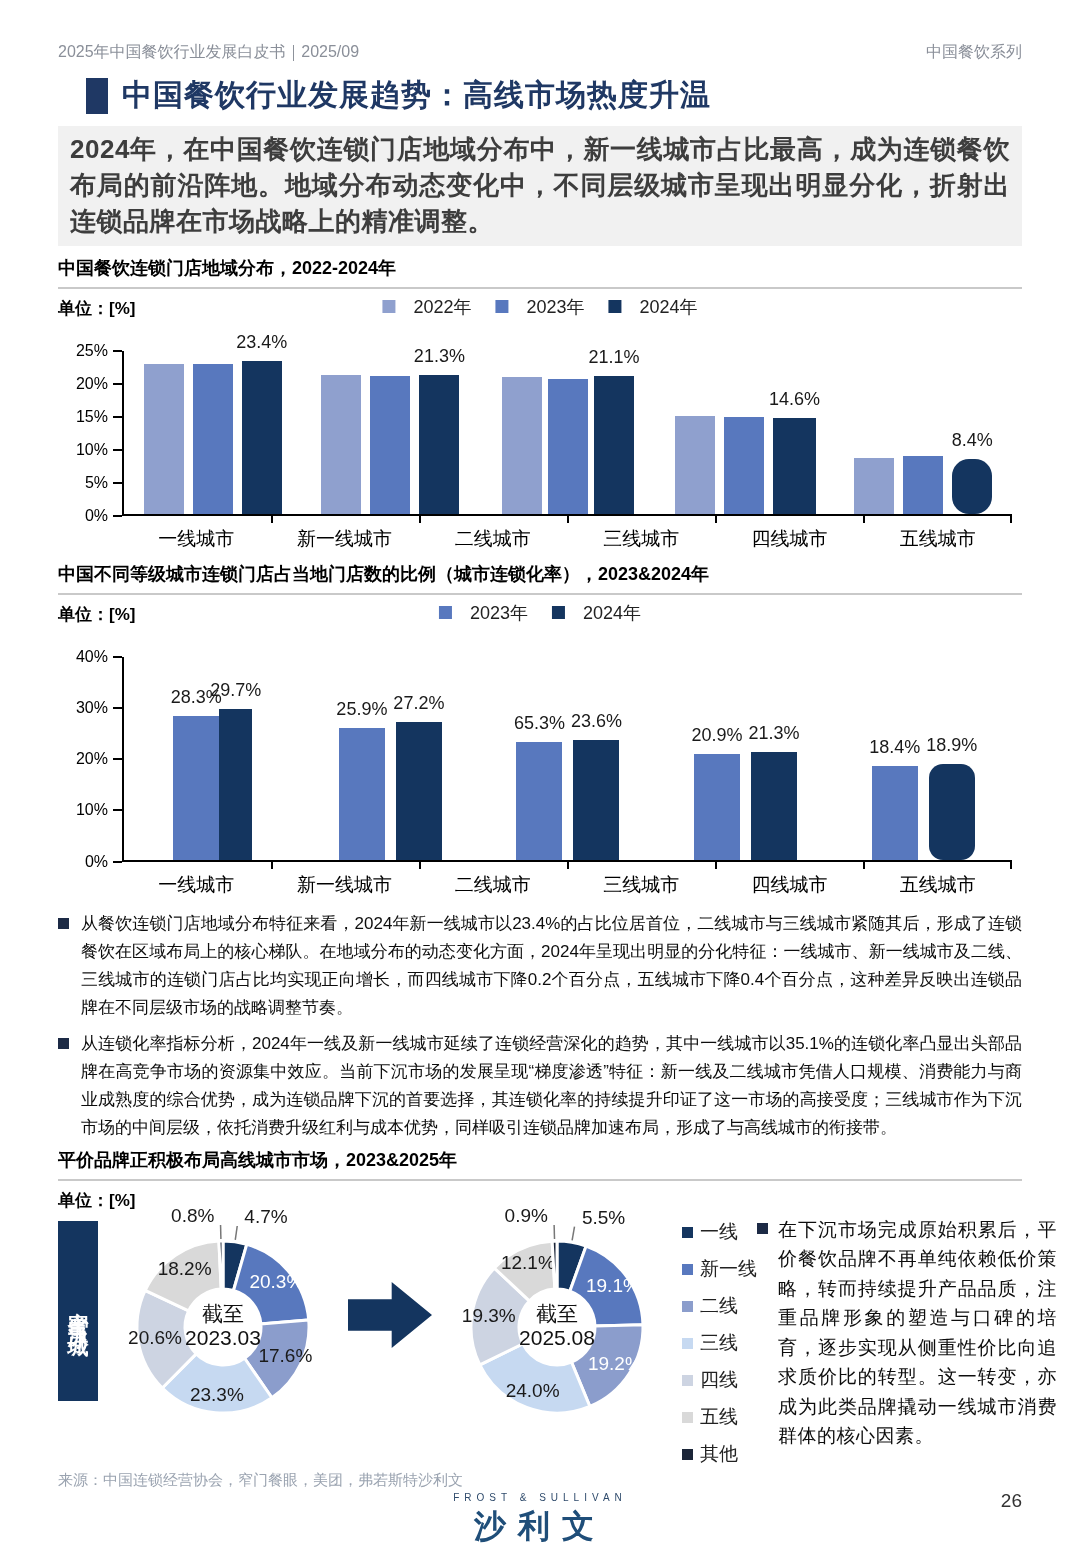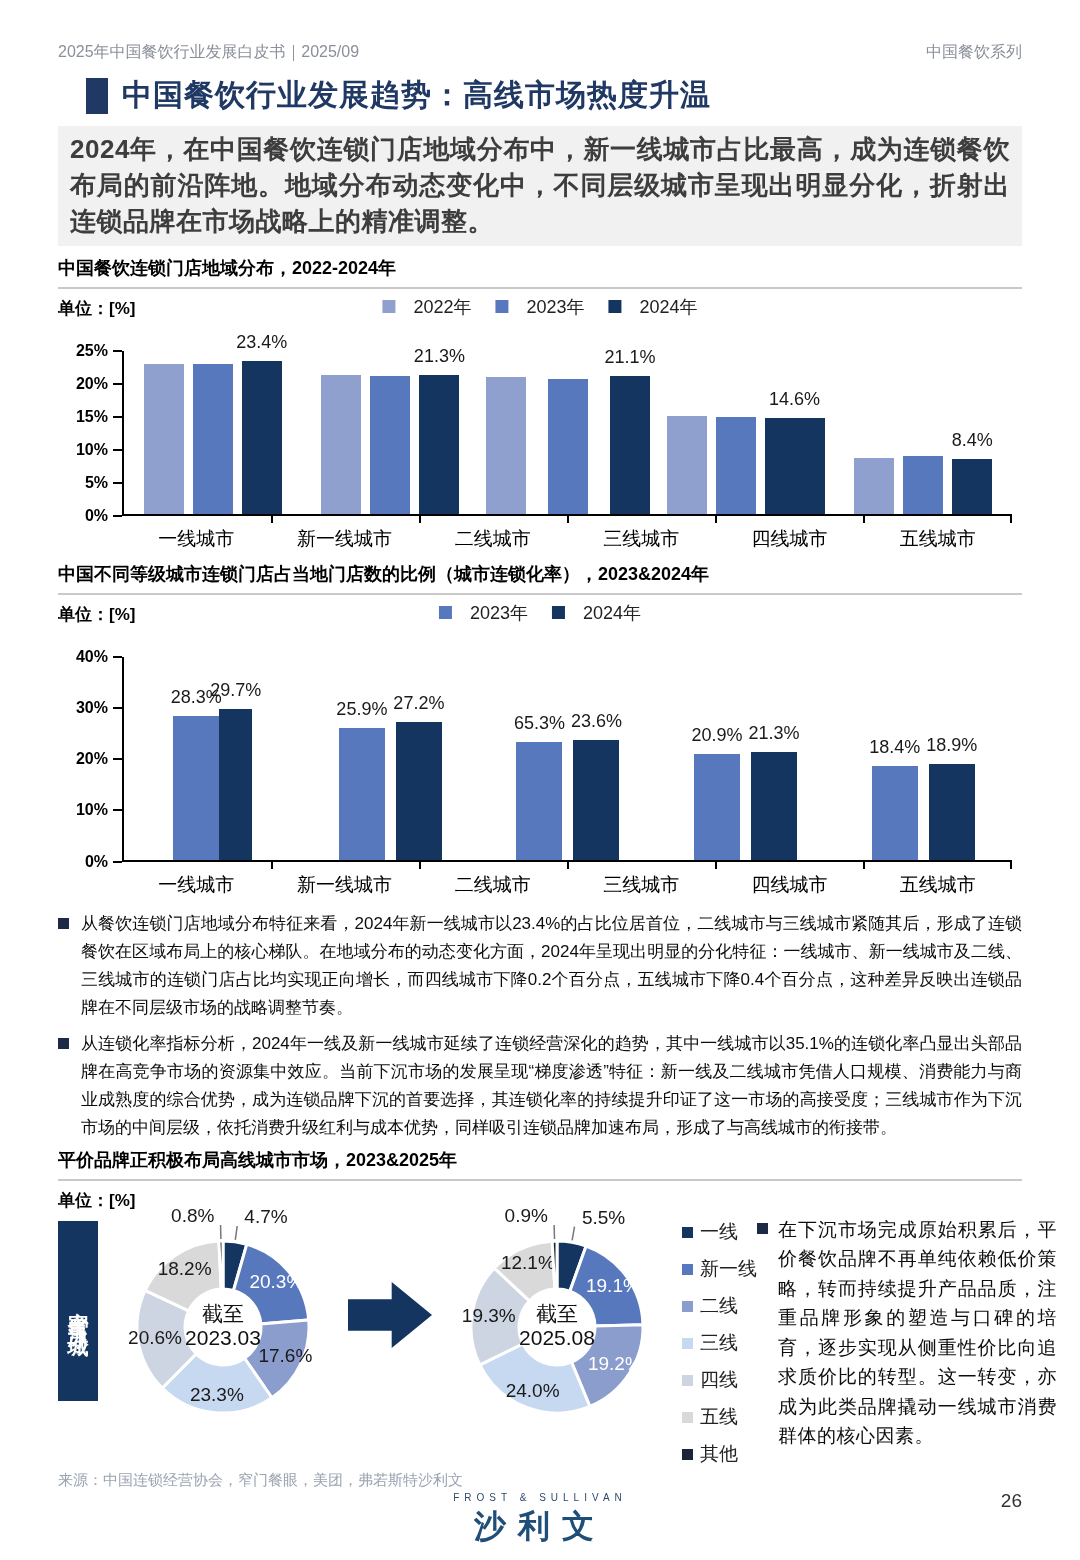--- a/index.html
+++ b/index.html
@@ -27,21 +27,21 @@
   .litem{display:flex;align-items:center;gap:18px;font-size:18px;color:#222;}
   .lsq{width:13px;height:13px;flex:0 0 auto;}
   
   .barwrap{position:relative;margin:30px 10px 36px 64px;}
   .plot{position:absolute;left:0;right:0;top:0;bottom:0;
         border-left:2px solid #000;border-bottom:2px solid #000;display:flex;}
   .bgroup{flex:1;display:flex;align-items:flex-end;justify-content:center;height:100%;position:relative;}
   .bar{position:relative;}
   .blab{position:absolute;bottom:calc(100% + 8px);left:50%;transform:translateX(-50%);
         font-size:18px;color:#1a1a1a;white-space:nowrap;}
-  .ylab{position:absolute;right:calc(100% + 14px);width:52px;text-align:right;font-size:16px;color:#000;font-weight:bold;}
+  .ylab{position:absolute;right:calc(100% + 14px);width:52px;text-align:right;font-size:16px;color:#000;}
   .ymark{position:absolute;left:-9px;width:9px;height:2px;background:#000;}
   .xsep{position:absolute;bottom:-9px;width:2px;height:9px;background:#000;}
   .xrow{position:absolute;top:calc(100% + 10px);left:0;right:0;display:flex;}
   .xlab{flex:1;text-align:center;font-size:19px;color:#000;}
   
   .para{display:flex;gap:12px;margin-top:12px;}
   .bsq{width:11px;height:11px;background:#1c2a45;margin-top:8px;flex:0 0 auto;}
   .ptext{font-size:17px;line-height:1.65;text-align:justify;color:#0d0d0d;}
   
   .pierow{display:flex;justify-content:space-between;align-items:flex-start;margin-top:0;}
@@ -123,40 +123,40 @@
         </div>
         <div class="xsep" style="left: calc(16.6667% - 1px);"></div>
         <div class="bgroup" style="gap: 9px;">
           <div class="bar" style="width: 40px; height: 84.8%; background: rgb(143, 160, 206);"></div>
           <div class="bar" style="width: 40px; height: 84.4%; background: rgb(88, 120, 190);"></div>
           <div class="bar" style="width: 40px; height: 85.2%; background: rgb(20, 53, 95);">
             <div class="blab">21.3%</div>
           </div>
         </div>
         <div class="xsep" style="left: calc(33.3333% - 1px);"></div>
-        <div class="bgroup" style="gap: 22px;">
+        <div class="bgroup" style="gap: 6px;">
           <div class="bar" style="width: 40px; height: 83.6%; background: rgb(143, 160, 206);"></div>
           <div class="bar" style="width: 40px; height: 82.8%; background: rgb(88, 120, 190);"></div>
           <div class="bar" style="width: 40px; height: 84.4%; background: rgb(20, 53, 95);">
             <div class="blab">21.1%</div>
           </div>
         </div>
         <div class="xsep" style="left: calc(50% - 1px);"></div>
         <div class="bgroup" style="gap: 9px;">
           <div class="bar" style="width: 40px; height: 59.6%; background: rgb(143, 160, 206);"></div>
           <div class="bar" style="width: 40px; height: 59.2%; background: rgb(88, 120, 190);"></div>
-          <div class="bar" style="width: 60px; height: 58.4%; background: rgb(20, 53, 95);">
+          <div class="bar" style="width: 43px; height: 58.4%; background: rgb(20, 53, 95);">
             <div class="blab">14.6%</div>
           </div>
         </div>
         <div class="xsep" style="left: calc(66.6667% - 1px);"></div>
         <div class="bgroup" style="gap: 9px;">
           <div class="bar" style="width: 40px; height: 34.4%; background: rgb(143, 160, 206);"></div>
           <div class="bar" style="width: 40px; height: 35.2%; background: rgb(88, 120, 190);"></div>
-          <div class="bar" style="width: 40px; height: 33.6%; background: rgb(20, 53, 95);">
+          <div class="bar" style="width: 40px; height: 33.6%; background: rgb(20, 53, 95); border-radius: 17px;">
             <div class="blab">8.4%</div>
           </div>
         </div>
         <div class="xsep" style="left: calc(83.3333% - 1px);"></div>
         <div class="xsep" style="left: calc(100% - 2px);"></div>
       </div>
       <div class="xrow">
         <div class="xlab">一线城市</div>
         <div class="xlab">新一线城市</div>
         <div class="xlab">二线城市</div>
@@ -227,21 +227,21 @@
           </div>
           <div class="bar" style="width: 46px; height: 53.25%; background: rgb(20, 53, 95);">
             <div class="blab">21.3%</div>
           </div>
         </div>
         <div class="xsep" style="left: calc(66.6667% - 1px);"></div>
         <div class="bgroup" style="gap: 11px;">
           <div class="bar" style="width: 46px; height: 46%; background: rgb(88, 120, 190);">
             <div class="blab">18.4%</div>
           </div>
-          <div class="bar" style="width: 46px; height: 47.25%; background: rgb(20, 53, 95);">
+          <div class="bar" style="width: 46px; height: 47.25%; background: rgb(20, 53, 95); border-radius: 14px;">
             <div class="blab">18.9%</div>
           </div>
         </div>
         <div class="xsep" style="left: calc(83.3333% - 1px);"></div>
         <div class="xsep" style="left: calc(100% - 2px);"></div>
       </div>
       <div class="xrow">
         <div class="xlab">一线城市</div>
         <div class="xlab">新一线城市</div>
         <div class="xlab">二线城市</div>

